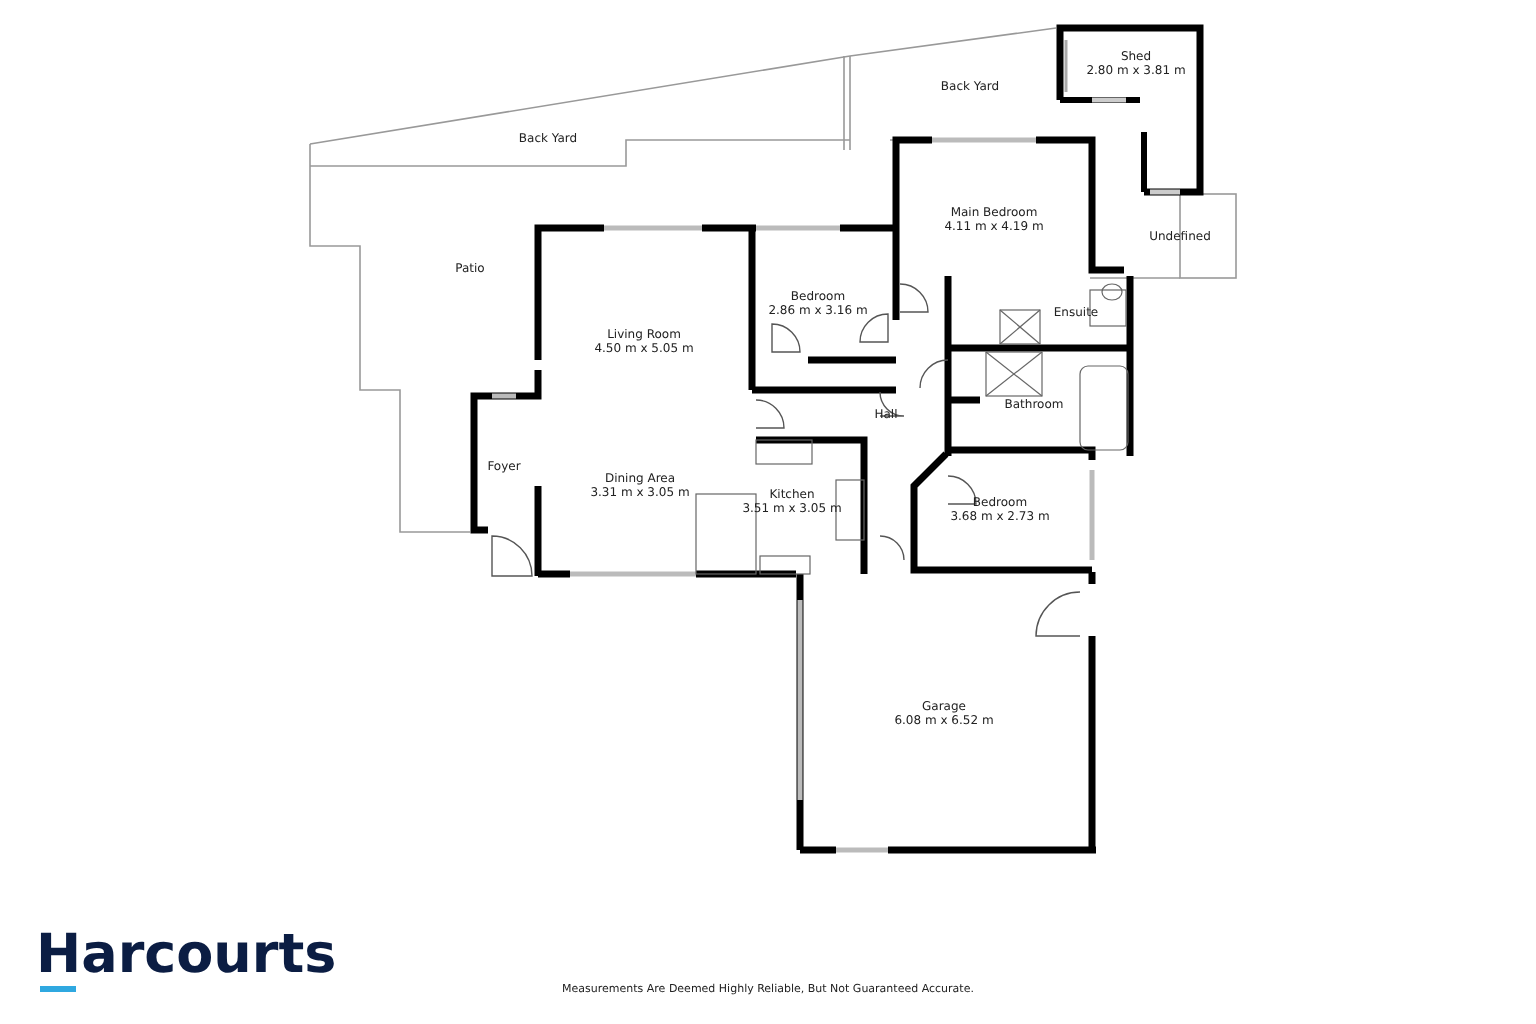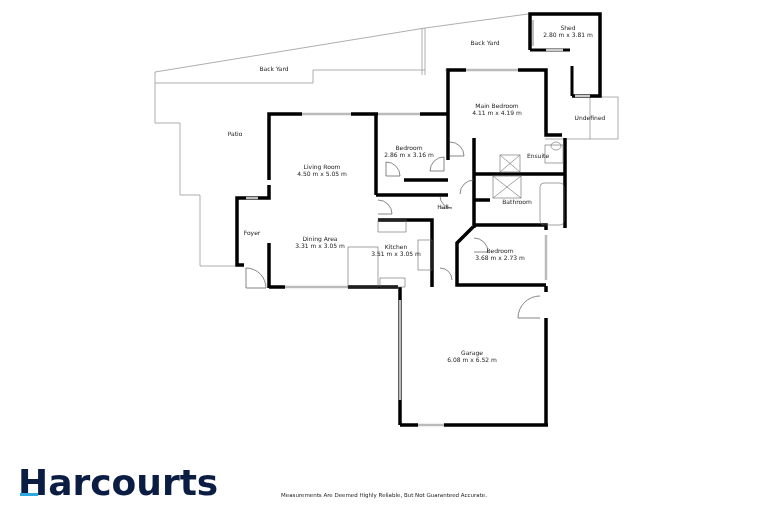--- a/index.html
+++ b/index.html
@@ -1,19 +1,19 @@
 <!DOCTYPE html>
 <html><head>
 <meta charset="utf-8">
 <style>
   html, body { margin:0; padding:0; background:#ffffff; }
   body { width:768px; height:512px; position:relative; overflow:hidden; font-family:"DejaVu Sans", sans-serif; }
   #plan { position:absolute; left:0; top:0; width:768px; height:512px; }
   .lbl { font-family:"DejaVu Sans", sans-serif; font-size:6px; fill:#222; text-anchor:middle; }
-  .logo { position:absolute; left:18px; top:462px; font-family:"DejaVu Sans", sans-serif; font-weight:bold; font-size:36px; color:#0b1d43; letter-spacing:0px;text-align:right; }
+  .logo { position:absolute; left:18px; top:462px; font-family:"DejaVu Sans", sans-serif; font-weight:bold; font-size:27px; color:#0b1d43; letter-spacing:0px;text-align:right; }
   .logo-underline { position:absolute; left:20px; top:493px; width:18px; height:3px; background:#2fa8e0; }
   .disclaimer { position:absolute; left:0; width:768px; top:492px; text-align:center; font-size:5.5px; color:#222; }
 </style>
 </head>
 <body>
 
 <svg id="plan" viewBox="0 0 768 512" xmlns="http://www.w3.org/2000/svg">
 
   <g fill="none" stroke="#999" stroke-width="0.8">
     <polyline points="155,72 425,28 528,14"></polyline>

